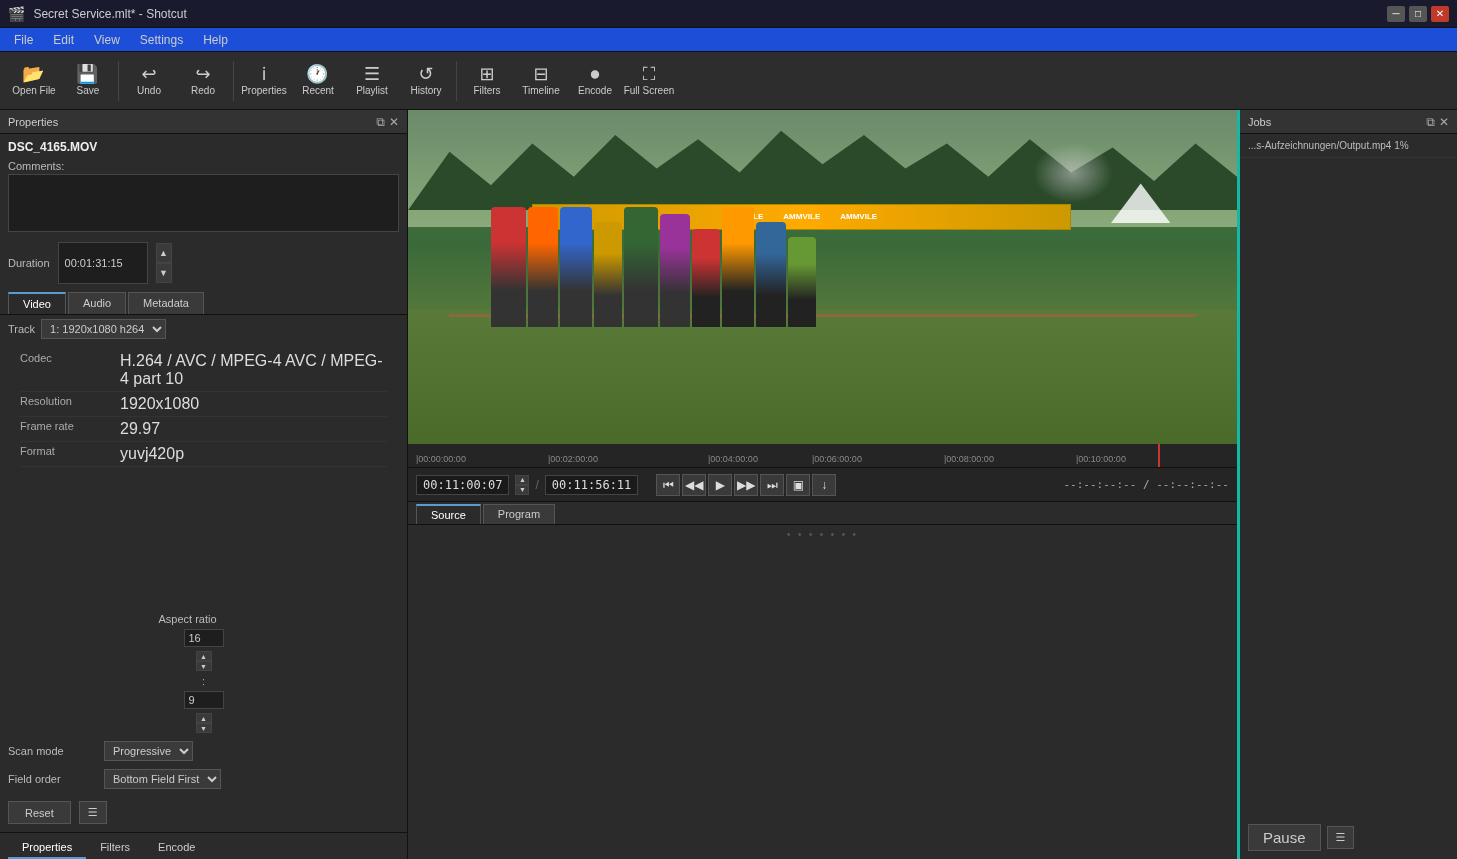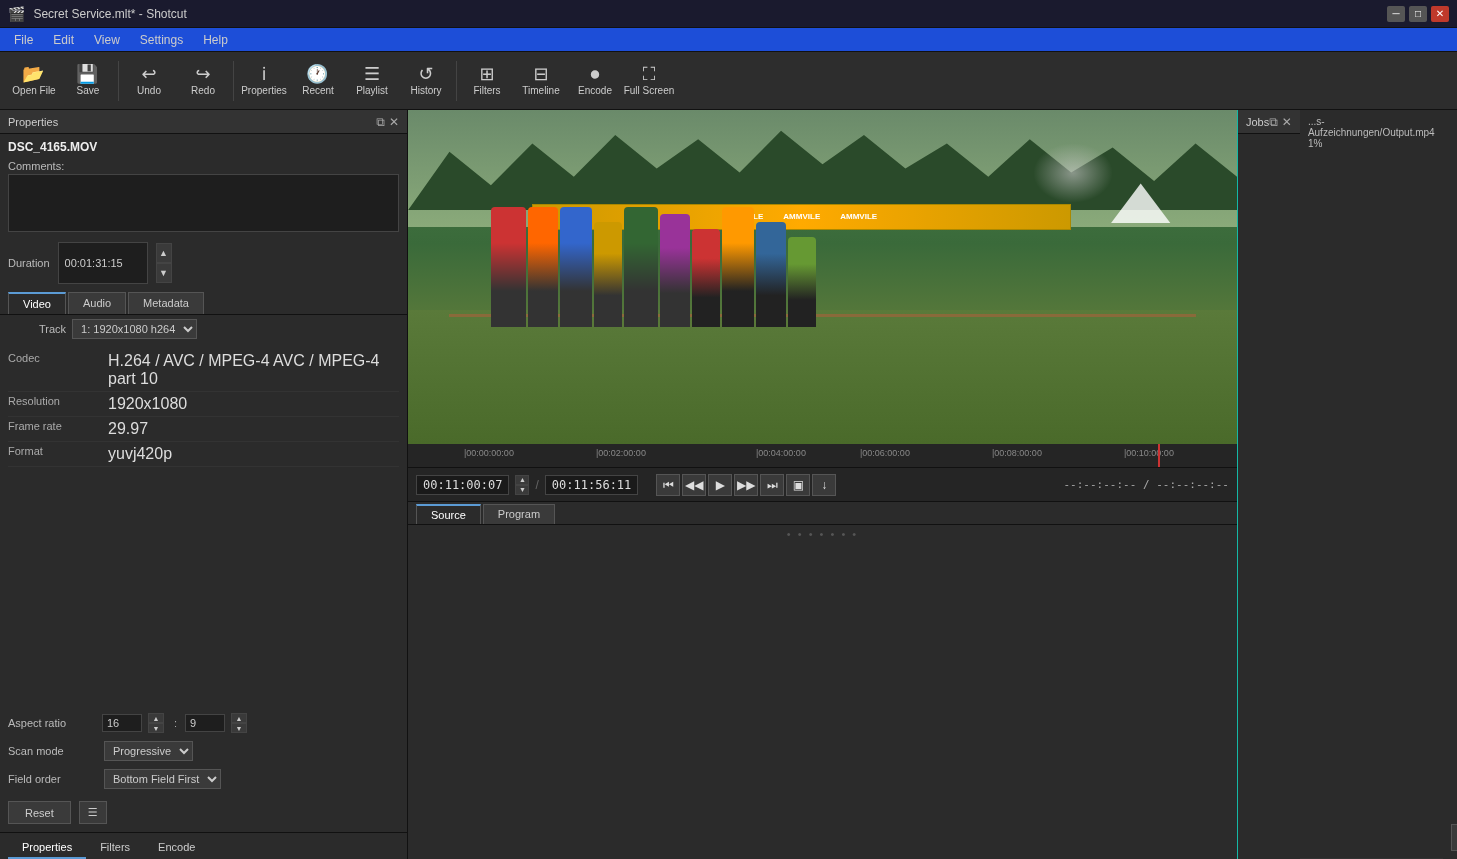--- a/index.html
+++ b/index.html
@@ -186,21 +186,21 @@
       font-size: 11px;
       margin-right: 2px;
     }
     .tab-btn.active {
       background: #2b2b2b;
       color: #fff;
       border-top: 2px solid #5b9bd5;
     }
 
     #prop-table {
-      padding: 6px 8px;
+      padding: 6px 20px;
       flex: 1;
     }
     .prop-row {
       display: flex;
       padding: 3px 0;
       border-bottom: 1px solid #333;
     }
     .prop-label {
       width: 100px;
       color: #aaa;
@@ -210,36 +210,36 @@
       color: #ddd;
       font-size: 16px;
       flex: 1;
     }
 
     #track-row {
       padding: 4px 8px;
       display: flex;
       align-items: center;
       gap: 6px;
-      margin-left: 31px;
     }
     #track-row label { color: #bbb; }
     .track-select {
       background: #3a3a3a;
       border: 1px solid #555;
       color: #ccc;
       padding: 2px 4px;
       font-size: 11px;
     }
 
     #aspect-row {
       padding: 4px 8px;
       display: flex;
       align-items: center;
       gap: 4px;
+      flex-direction: column;
     }
     #aspect-row label { color: #bbb; width: 90px; }
     .aspect-input {
       width: 40px;
       background: #1e1e1e;
       border: 1px solid #444;
       color: #ccc;
       padding: 2px 4px;
       font-size: 11px;
     }
@@ -390,22 +390,21 @@
       height: 24px;
       background: #252525;
       position: relative;
       overflow: hidden;
       border-bottom: 1px solid #111;
     }
     .ruler-tick {
       color: #888;
       font-size: 9px;
       position: absolute;
-      top: 4px;
-      margin-left: 48px;
+      top: 10px;
     }
     #playhead-line {
       position: absolute;
       top: 0;
       width: 2px;
       height: 100%;
       background: #cc3333;
     }
 
     
@@ -466,23 +465,23 @@
     .sp-tab.active {
       background: #2b2b2b;
       color: #fff;
       border-top: 2px solid #5b9bd5;
     }
 
     
     #right-panel {
       width: 220px;
       background: #2b2b2b;
-      border-left: 1px solid #14b8a6;
-      display: flex;
-      flex-direction: row;
+      border-left: 3px solid #14b8a6;
+      display: flex;
+      flex-direction: column;
     }
     #jobs-header {
       background: #333;
       padding: 4px 8px;
       display: flex;
       align-items: center;
       justify-content: space-between;
       height: 24px;
       border-bottom: 1px solid #111;
     }

